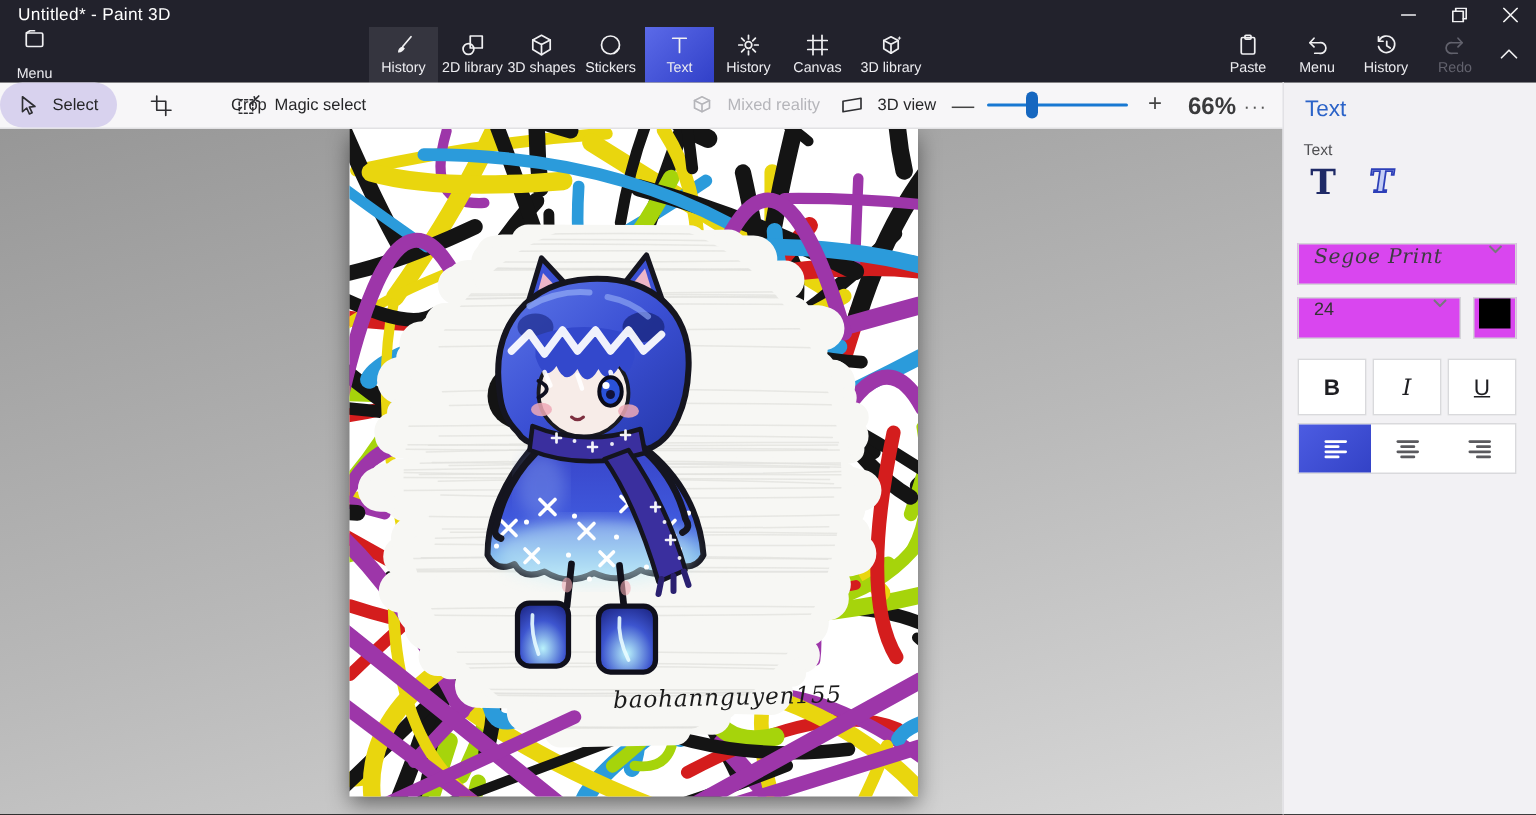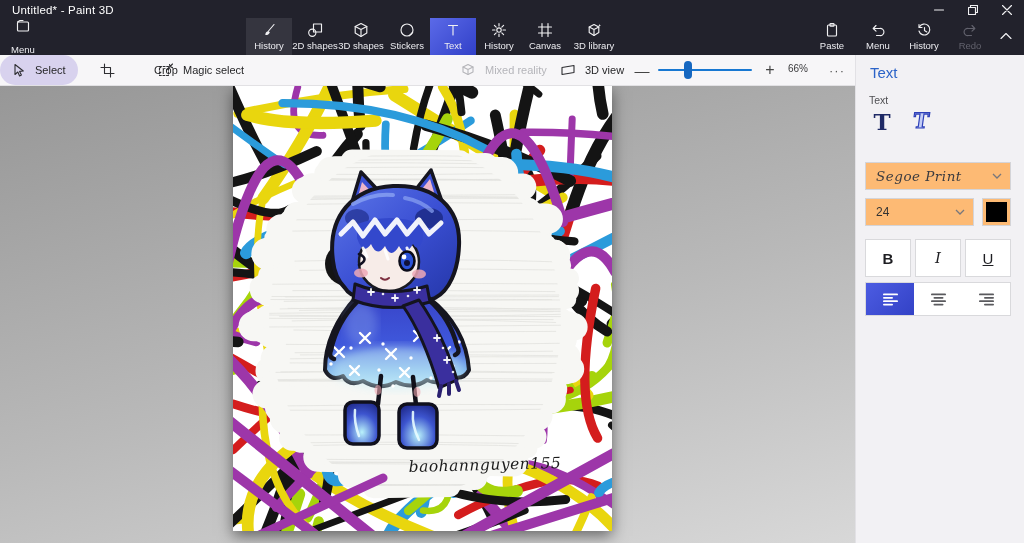--- a/index.html
+++ b/index.html
@@ -29,36 +29,36 @@
   .flatbtn { position:absolute; top:0; height:30px; display:flex; align-items:center; gap:9px; font-size:11px; color:#262628; padding:0 12px; cursor:pointer; white-space:nowrap; }
   .flatbtn.selected { background:#d8d2ee;border-radius:15px; }
   .flatbtn.disabled { color:#b5b5ba; }
   .lic { stroke:#2e2e32; fill:none; stroke-width:1.1; stroke-linecap:round; stroke-linejoin:round; }
   .lic.dis { stroke:#b5b5ba; }
   .zoom-out { position:absolute; left:630px; top:0; width:24px; height:30px; border:none; background:transparent; font-size:15px; color:#444; cursor:pointer; }
   .zoom-in  { position:absolute; left:758px; top:0; width:24px; height:30px; border:none; background:transparent; font-size:16px; color:#444; cursor:pointer; }
   .slider { position:absolute; left:658px; top:0; width:94px; height:30px; cursor:pointer; }
   .slider .track { position:absolute; left:0; right:0; top:14px; height:2px; background:#1878d2; border-radius:1px; }
   .slider .handle { position:absolute; left:26px; top:6px; width:8px; height:18px; border-radius:4px; background:#1667c0; }
-  .zoom-pct { position:absolute; left:788px; top:8px; width:36px; font-size:10px; color:#3a3a3c; text-align:left; }
+  .zoom-pct { position:absolute; left:788px; top:8px; width:36px; font-size:16px; color:#3a3a3c; text-align:right;font-weight:bold; }
   .more-btn { position:absolute; left:824px; top:0; width:26px; height:30px; border:none; background:transparent; font-size:13px; color:#555; letter-spacing:1px; cursor:pointer; }
 
   
   .workspace { position:absolute; top:86px; left:0; width:856px; height:457px; background:linear-gradient(165deg,#979797 0%,#b9b9b9 55%,#d8d8d8 100%); overflow:hidden; }
   .canvas { position:absolute; left:233px; top:0; width:379px; height:445px; background:#ffffff; box-shadow:0 5px 14px rgba(0,0,0,.5); cursor:crosshair; }
   .canvas svg { display:block; width:100%; height:100%; }
 
   
   .panel { position:absolute; top:55px; right:0; width:169px; height:488px; background:#f2f1f4; border-left:1px solid #e2e1e5; }
   .panel-title { position:absolute; left:14px; top:9px; font-size:15px; color:#2b63c8; }
   .panel-sub { position:absolute; left:13px; top:39px; font-size:10.5px; color:#505053; }
   .ttype-btn { position:absolute; top:50px; width:32px; height:32px; display:flex; align-items:center; justify-content:center; background:transparent; border:none; cursor:pointer; }
   .t2d { left:10px; font-family:"DejaVu Serif", serif; font-weight:bold; font-size:23px; color:#1f2a66; }
   .t3d { left:48px; }
-  .box { position:absolute; background:#fdba74; border:1px solid #d4d4d8; display:flex; align-items:center; cursor:pointer; }
+  .box { position:absolute; background:#d946ef; border:1px solid #d4d4d8; display:flex; cursor:pointer; }
   .font-box { left:9px; top:107px; width:146px; height:28px; }
   .font-box .val { margin-left:10px; font-family:"DejaVu Serif", serif; font-style:italic; font-size:13.5px; color:#3c3c40; letter-spacing:.5px; }
   .size-box { left:9px; top:143px; width:109px; height:28px; }
   .size-box .val { margin-left:10px; font-size:12px; color:#333; }
   .box .chev { margin-left:auto; margin-right:8px; }
   .swatch-box { left:126px; top:143px; width:29px; height:28px; justify-content:center; }
   .swatch { width:21px; height:20px; }
   .style-btn { position:absolute; top:184px; width:46px; height:38px; background:#fff; border:1px solid #d9d9dc; display:flex; align-items:center; justify-content:center; font-size:15px; color:#1e1e22; cursor:pointer; }
   .b-btn { left:9px; font-weight:bold; }
   .i-btn { left:59px; font-family:"DejaVu Serif", serif; font-style:italic; }
@@ -108,21 +108,21 @@
             <path d="M13,2.5 L7.5,9"></path>
             <path d="M7.5,9 c-2,0.4 -3.2,1.9 -3.2,4 c2,0.3 3.6,-0.9 4.6,-2.6 z" fill="#f0f0f2" stroke="none"></path>
           </svg>
         <span>History</span>
       </div>
       <div class="toolbtn">
         <svg class="ic" width="16" height="16" viewBox="0 0 16 16">
             <rect x="6.5" y="2" width="8" height="8"></rect>
             <circle cx="5.3" cy="10.7" r="3.6"></circle>
           </svg>
-        <span>2D shapes</span>
+        <span>2D library</span>
       </div>
       <div class="toolbtn">
         <svg class="ic" width="16" height="16" viewBox="0 0 16 16">
             <path d="M8,1.5 L13.8,4.6 V11 L8,14.5 L2.2,11 V4.6 Z"></path>
             <path d="M2.2,4.6 L8,7.6 L13.8,4.6 M8,7.6 V14.5"></path>
           </svg>
         <span>3D shapes</span>
       </div>
       <div class="toolbtn">
         <svg class="ic" width="16" height="16" viewBox="0 0 16 16">

